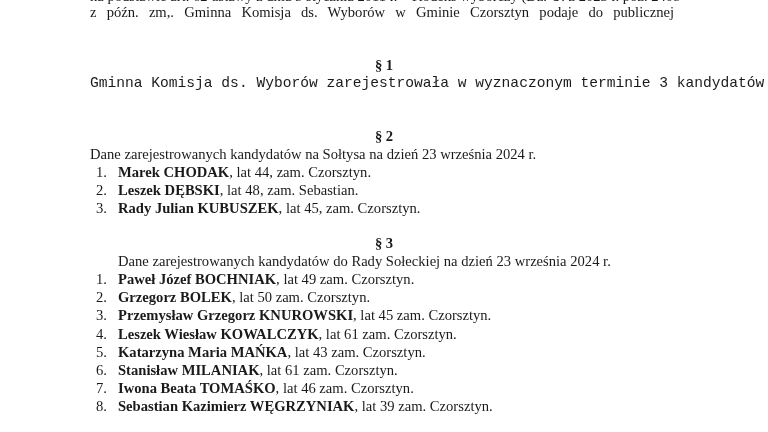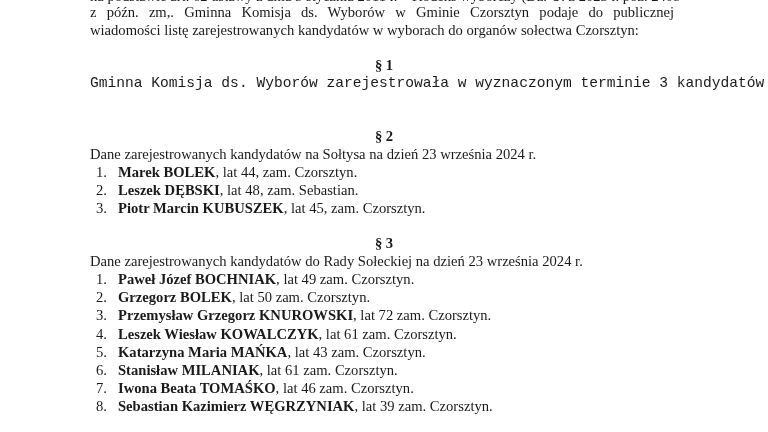--- a/index.html
+++ b/index.html
@@ -68,50 +68,49 @@
       font-weight: bold;
     }
   </style>
 </head>
 <body>
 
 <div class="page">
 
   <div class="line justify cut" style="top:-13px;">na podstawie art. 62 ustawy z dnia 5 stycznia 2011 r. – Kodeks wyborczy (Dz. U. z 2023 r. poz. 2408</div>
   <div class="line justify" style="top:3px;">z późn. zm,. Gminna Komisja ds. Wyborów w Gminie Czorsztyn podaje do publicznej</div>
-  <div class="line" style="top:21px;">wiadomości listę zarejestrowanych kandydatów w wyborach do organów sołectwa Czorsztyn:</div>
 
   <div class="para-sign" style="top:56px;">§ 1</div>
   <div class="line justify" style="top:74px;font-family:Liberation Mono, monospace;">Gminna Komisja ds. Wyborów zarejestrowała w wyznaczonym terminie 3 kandydatów</div>
 
   <div class="para-sign" style="top:127px;">§ 2</div>
   <div class="line" style="top:145px;">Dane zarejestrowanych kandydatów na Sołtysa na dzień 23 września 2024 r.</div>
   <ul class="list" style="top:163px;">
     <li>
-      <span class="num">1.</span><span class="name">Marek BOLEK</span><span>, lat 44, zam. Czorsztyn.</span>
+      <span class="num">1.</span><span class="name">Marek CHODAK</span><span>, lat 44, zam. Czorsztyn.</span>
     </li>
     <li>
       <span class="num">2.</span><span class="name">Leszek DĘBSKI</span><span>, lat 48, zam. Sebastian.</span>
     </li>
     <li>
-      <span class="num">3.</span><span class="name">Piotr Marcin KUBUSZEK</span><span>, lat 45, zam. Czorsztyn.</span>
+      <span class="num">3.</span><span class="name">Rady Julian KUBUSZEK</span><span>, lat 45, zam. Czorsztyn.</span>
     </li>
   </ul>
 
   <div class="para-sign" style="top:234px;">§ 3</div>
-  <div class="line" style="top:252px;">Dane zarejestrowanych kandydatów do Rady Sołeckiej na dzień 23 września 2024 r.</div>
+  <div class="line" style="top:252px;margin-left:28px;">Dane zarejestrowanych kandydatów do Rady Sołeckiej na dzień 23 września 2024 r.</div>
   <ul class="list" style="top:270px;">
     <li>
       <span class="num">1.</span><span class="name">Paweł Józef BOCHNIAK</span><span>, lat 49 zam. Czorsztyn.</span>
     </li>
     <li>
       <span class="num">2.</span><span class="name">Grzegorz BOLEK</span><span>, lat 50 zam. Czorsztyn.</span>
     </li>
     <li>
-      <span class="num">3.</span><span class="name">Przemysław Grzegorz KNUROWSKI</span><span>, lat 72 zam. Czorsztyn.</span>
+      <span class="num">3.</span><span class="name">Przemysław Grzegorz KNUROWSKI</span><span>, lat 45 zam. Czorsztyn.</span>
     </li>
     <li>
       <span class="num">4.</span><span class="name">Leszek Wiesław KOWALCZYK</span><span>, lat 61 zam. Czorsztyn.</span>
     </li>
     <li>
       <span class="num">5.</span><span class="name">Katarzyna Maria MAŃKA</span><span>, lat 43 zam. Czorsztyn.</span>
     </li>
     <li>
       <span class="num">6.</span><span class="name">Stanisław MILANIAK</span><span>, lat 61 zam. Czorsztyn.</span>
     </li>

